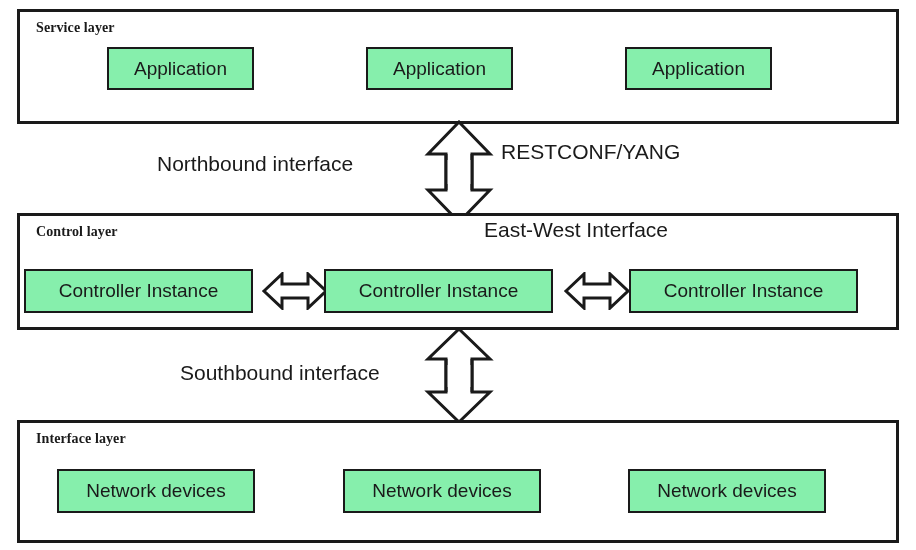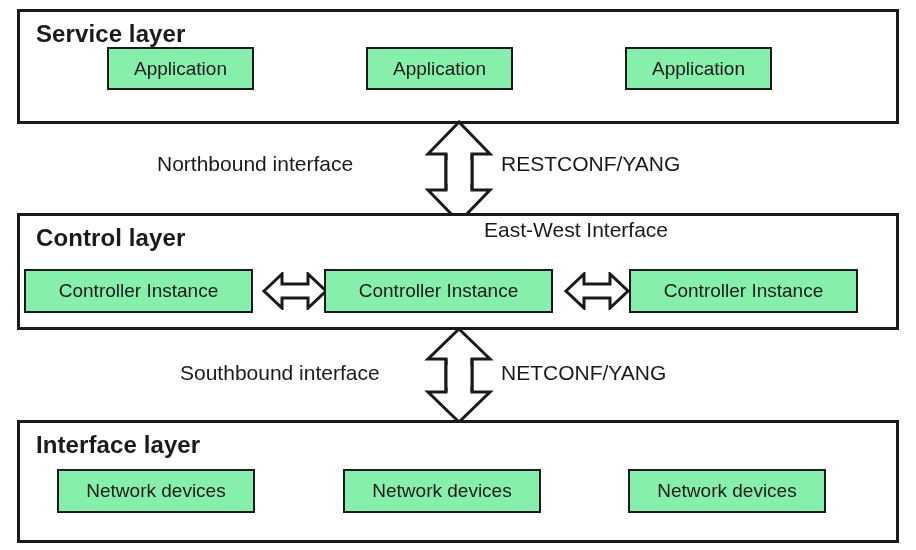--- a/index.html
+++ b/index.html
@@ -25,25 +25,26 @@
     background: #ffffff;
   }
   #layer-service   { left: 17px; top: 9px;   width: 882px; height: 115px; }
   #layer-control   { left: 17px; top: 213px; width: 882px; height: 117px; }
   #layer-forward   { left: 17px; top: 420px; width: 882px; height: 123px; }
 
   .layer-title {
     position: absolute;
     left: 16px;
     top: 8px;
-    font-size: 24px;
+    font-size: 14px;
     font-weight: bold;
     color: #1a1a1a;
     letter-spacing: 0.1px;
     white-space: nowrap;
+    font-family: Liberation Serif, serif;
   }
 
   
   .node {
     position: absolute;
     box-sizing: border-box;
     border: 2.5px solid #1a1a1a;
     background: #86efac;
     display: flex;
     align-items: center;
@@ -69,21 +70,21 @@
   #dev-3 { left: 628px; top: 469px; width: 198px; height: 44px; }
 
   
   .free-label {
     position: absolute;
     font-size: 21px;
     color: #1a1a1a;
     white-space: nowrap;
   }
   #label-northbound { left: 157px; top: 152px; }
-  #label-restconf   { left: 501px; top: 152px; }
+  #label-restconf   { left: 501px; top: 140px; }
   #label-southbound { left: 141px; top: 361px; margin-left: 39px; }
   #label-netconf    { left: 501px; top: 361px; }
   #label-eastwest   { left: 484px; top: 218px; }
 
   
   .arrow-v {
     position: absolute;
     left: 424px;
     width: 70px;
   }
@@ -184,21 +185,20 @@
                L 4 65
                L 22 65
                L 22 32
                L 4 32
                Z" fill="#ffffff" stroke="#1a1a1a" stroke-width="3" stroke-linejoin="miter"></path>
       <rect x="22" y="38" width="26" height="22" fill="#ffffff" stroke="none"></rect>
       <line x1="22" y1="32" x2="22" y2="65" stroke="#1a1a1a" stroke-width="3"></line>
       <line x1="48" y1="32" x2="48" y2="65" stroke="#1a1a1a" stroke-width="3"></line>
     </svg>
   </div>
-  <div class="free-label" id="label-netconf">NETCONF/YANG</div>
 
   <div class="layer" id="layer-forward">
     <div class="layer-title">Interface layer</div>
   </div>
   <div class="node" id="dev-1">Network devices</div>
   <div class="node" id="dev-2">Network devices</div>
   <div class="node" id="dev-3">Network devices</div>
 
 </div>
 

